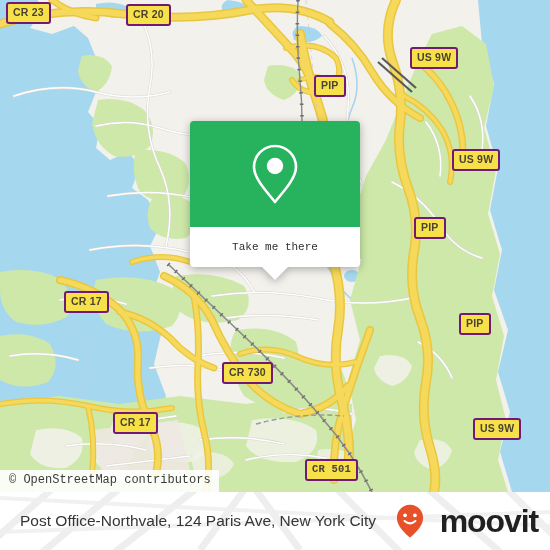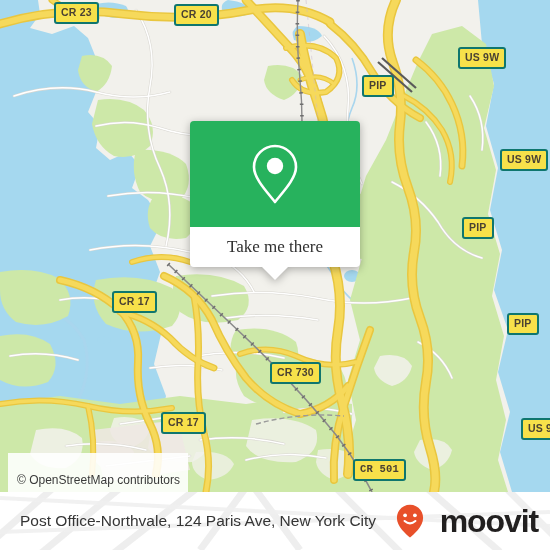--- a/index.html
+++ b/index.html
@@ -30,45 +30,44 @@
     height: 492px;
     overflow: hidden;
     background: #f2f1ec;
   }
   #map-svg { position:absolute; left:0; top:0; }
 
   
   .shield {
     position: absolute;
     background: #f7e14a;
-    border: 2px solid #0f766e;
+    border: 2px solid #701a75;
     border-radius: 3px;
     color: #4a4233;
     font-family: "Liberation Sans", sans-serif;
     font-weight: bold;
     font-size: 10.5px;
     line-height: 1;
     padding: 3px 5px 4px 5px;
     white-space: nowrap;
     letter-spacing: 0.2px;
     box-sizing: border-box;
     text-align: center;
-    margin-left: 48px;
   }
 
   
   #attribution {
     position: absolute;
-    left: 8px;
+    left: 0;
     bottom: 0;
     background: rgba(255,255,255,0.88);
     color: #3a3a3a;
     font-size: 12px;
-    font-family: Liberation Sans, sans-serif;
-    padding: 20px 8px 5px 9px;
+    font-family: Liberation Mono, monospace;
+    padding: 3px 8px 5px 9px;
     white-space: nowrap;
   }
 
   
   #popup {
     position: absolute;
     left: 190px;
     top: 121px;
     width: 170px;
     filter: drop-shadow(0 2px 4px rgba(0,0,0,0.30));
@@ -84,23 +83,23 @@
   #popup-foot {
     background: #ffffff;
     border-radius: 0 0 4px 4px;
     height: 40px;
     display: flex;
     align-items: center;
     justify-content: center;
     position: relative;
   }
   #popup-foot-label {
-    font-size: 17px;
+    font-size: 11px;
     color: #2f2f2f;
-    font-family: Liberation Serif, serif;
+    font-family: Liberation Mono, monospace;
   }
   #popup-tail {
     position: absolute;
     left: 50%;
     margin-left: -13px;
     bottom: -13px;
     width: 0; height: 0;
     border-left: 13px solid transparent;
     border-right: 13px solid transparent;
     border-top: 13px solid #ffffff;

